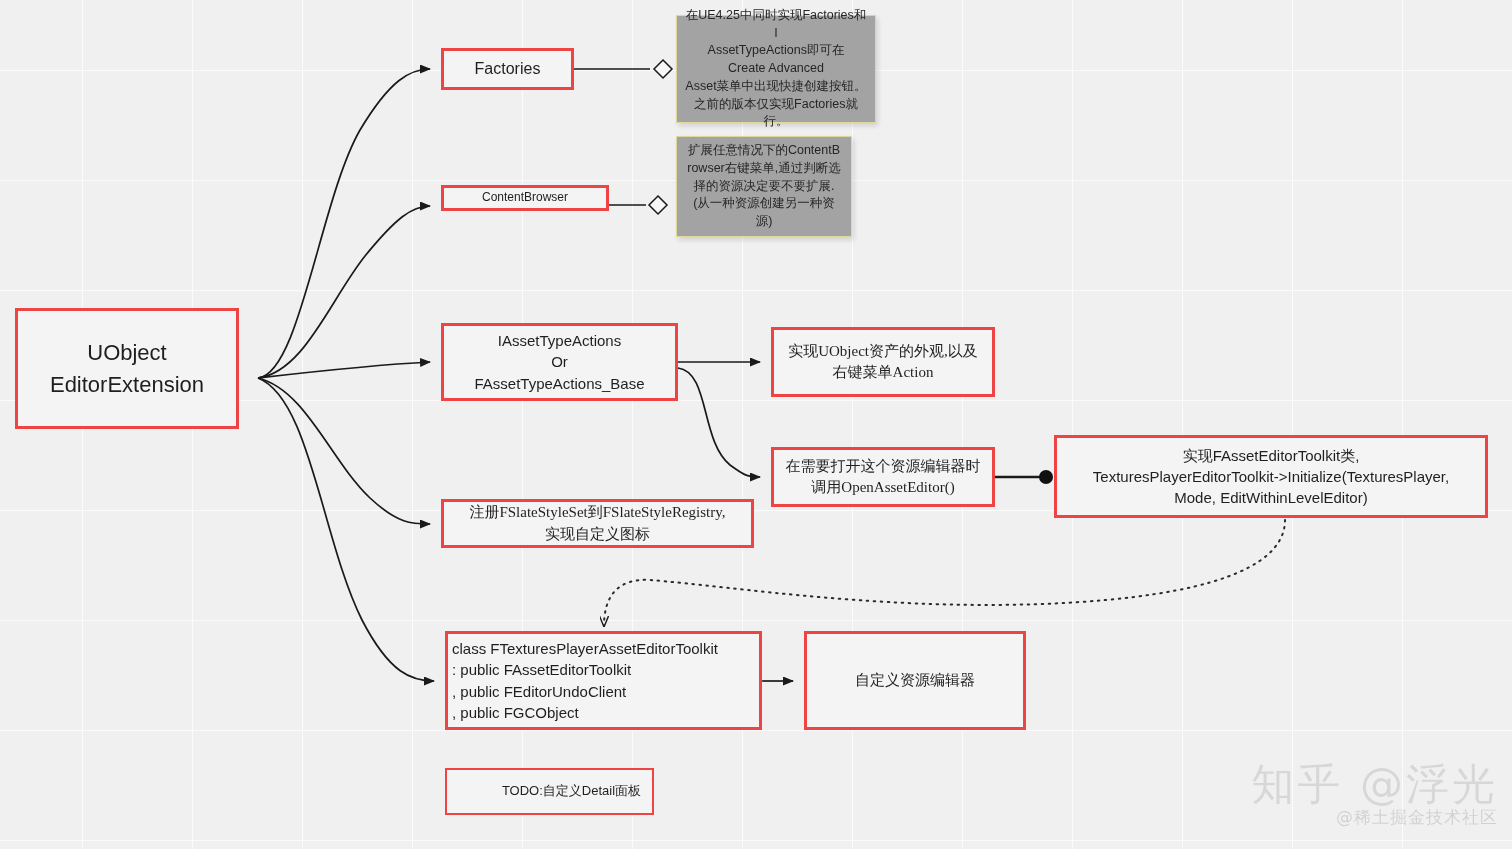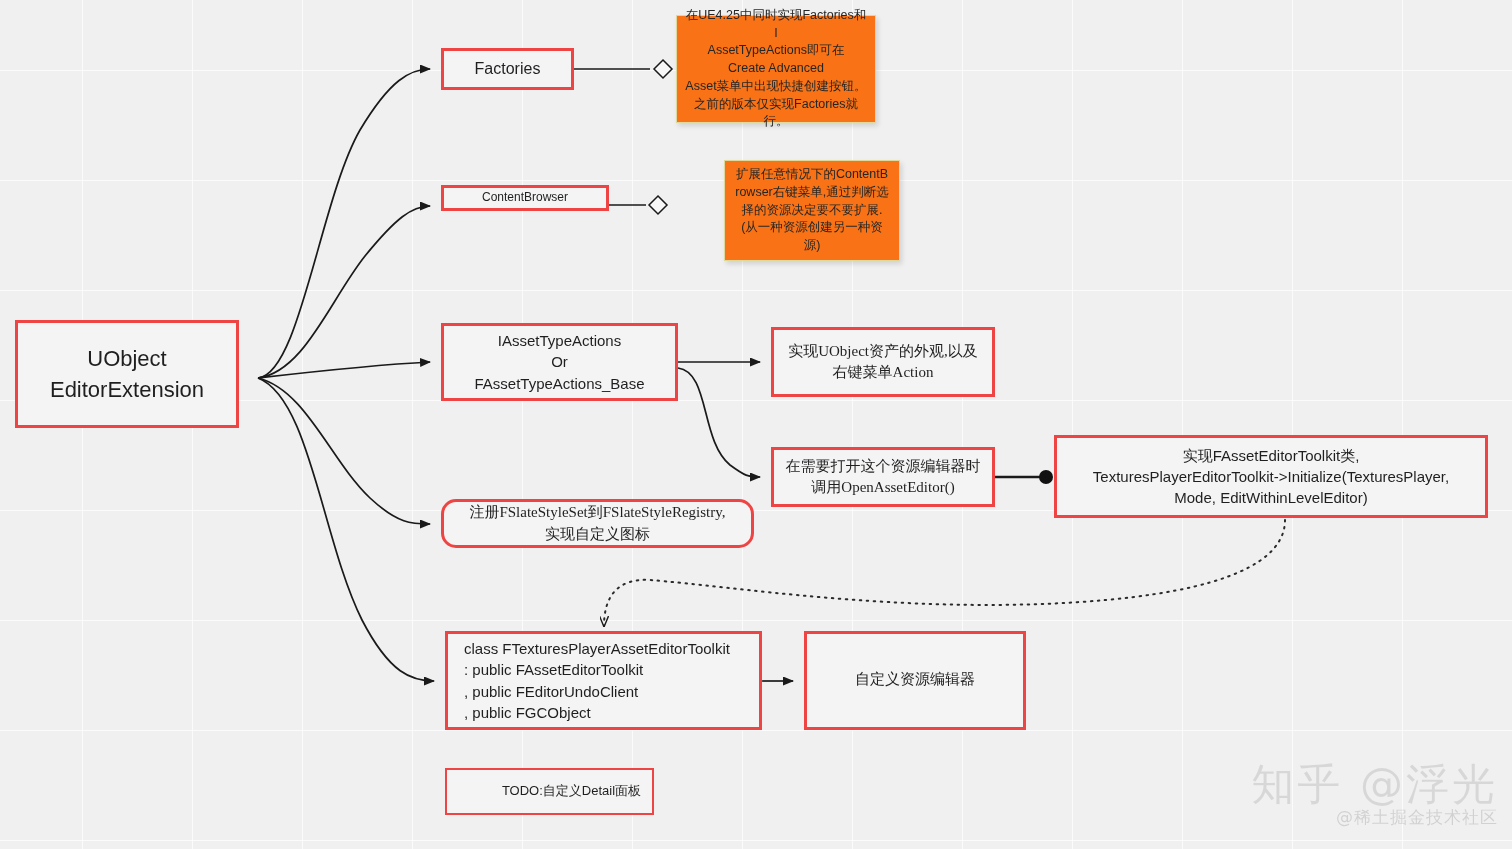--- a/index.html
+++ b/index.html
@@ -33,50 +33,50 @@
     line-height:1.42;
     white-space:pre-line;
   }
   .node.thin { border-width:2px; }
   .serif { font-family:"Liberation Serif", serif; }
   .left-align { justify-content:flex-start; text-align:left; }
 
   .note {
     position:absolute;
     box-sizing:border-box;
-    background:#f97316;
+    background:#a3a3a3;
     border:1px solid #ded89c;
     color:#262626;
     text-align:center;
     line-height:1.42;
     white-space:pre-line;
     display:flex;
     align-items:center;
     justify-content:center;
     padding:6px 8px;
     box-shadow:2px 3px 5px rgba(0,0,0,0.13);
   }
 
   #main-node {
-    left:15px; top:320px; width:224px; height:108px;
+    left:15px; top:308px; width:224px; height:121px;
     font-size:22px;
   }
   #node-factories  { left:441px; top:48px;  width:133px; height:42px; font-size:16px; }
   #node-contentbrowser { left:441px; top:185px; width:168px; height:26px; font-size:12px; }
   #node-assettypeactions { left:441px; top:323px; width:237px; height:78px; font-size:15px; }
   #node-uobject-appearance { left:771px; top:327px; width:224px; height:70px; font-size:15px; }
   #node-openasseteditor { left:771px; top:447px; width:224px; height:60px; font-size:15px; }
   #node-toolkit-init { left:1054px; top:435px; width:434px; height:83px; font-size:15px; }
-  #node-slatestyle { left:441px; top:499px; width:313px; height:49px; font-size:15px;border-radius:15px; }
-  #node-class-toolkit { left:445px; top:631px; width:317px; height:99px; font-size:15px; padding-left:16px; }
-  #node-custom-editor { left:804px; top:631px; width:222px; height:99px; font-size:15px;font-family:Liberation Mono, monospace; }
+  #node-slatestyle { left:441px; top:499px; width:313px; height:49px; font-size:15px; }
+  #node-class-toolkit { left:445px; top:631px; width:317px; height:99px; font-size:15px; padding-left:4px; }
+  #node-custom-editor { left:804px; top:631px; width:222px; height:99px; font-size:15px; }
   #node-todo { left:445px; top:768px; width:209px; height:47px; font-size:13px;padding-left:44px; }
 
   #note-factories { left:676px; top:15px; width:200px; height:108px; font-size:12.5px; }
-  #note-contentbrowser { left:676px; top:160px; width:176px; height:101px; font-size:12.5px;margin-left:48px; }
+  #note-contentbrowser { left:676px; top:136px; width:176px; height:101px; font-size:12.5px; }
 
   #watermark {
     position:absolute; right:14px; bottom:20px;
     text-align:right; pointer-events:none; user-select:none;
   }
   #watermark .wm-main {
     font-size:43px; color:rgba(0,0,0,0.10); letter-spacing:3px;
     line-height:1; font-family:"DejaVu Sans", sans-serif;
   }
   #watermark .wm-sub {

